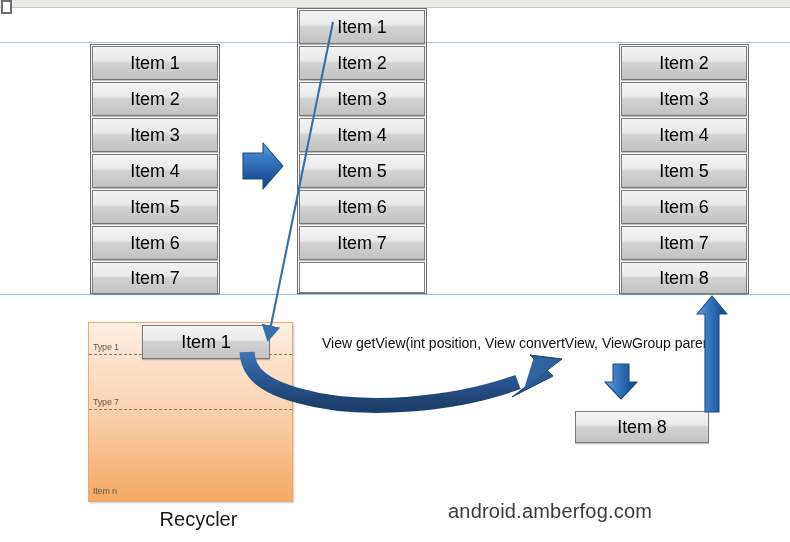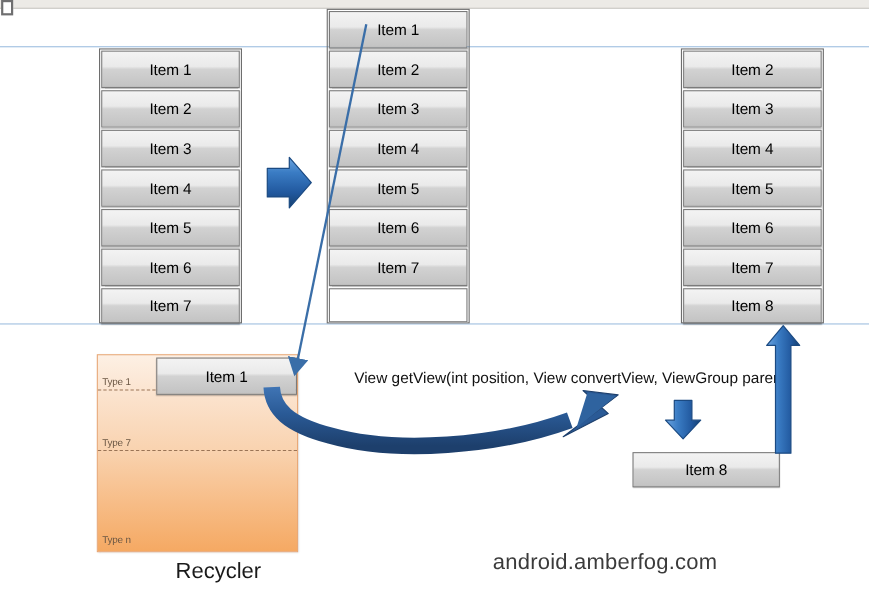--- a/index.html
+++ b/index.html
@@ -32,39 +32,39 @@
   .guide-bottom{ top:294px; }
 
   
   .item{
     position:absolute;
     display:flex; align-items:center; justify-content:center;
     background:linear-gradient(to bottom,
         #f3f3f3 0%, #eaeaea 42%, #d2d2d2 50%, #c4c4c4 96%, #bdbdbd 100%);
     border:1px solid #7b7b7b;
     color:#000;
-    font-size:14px;
+    font-size:18px;
     letter-spacing:-0.1px;
     box-shadow:0 1px 1px rgba(0,0,0,0.25);
   }
   .item-empty{
     position:absolute;
     background:#ffffff;
     border:1px solid #7b7b7b;
   }
   .col-frame{
     position:absolute;
     border:1px solid #6e6e6e;
     background:transparent;
   }
 
   
   .recycler{
     position:absolute;
-    left:88px; top:322px; width:183px; height:180px;
+    left:88px; top:322px; width:205px; height:180px;
     background:linear-gradient(to bottom,
       #fdf0e4 0%, #fbe2cc 22%, #f9d3b0 48%, #f7bc86 76%, #f5a963 100%);
     border:1px solid #e8a877;
     box-shadow:1px 1px 2px rgba(0,0,0,0.22);
     padding-left:13px;
   }
   .recycler .divider{
     position:absolute; left:0; width:100%; height:0;
     border-top:1px dashed #9a7456;
   }
@@ -189,21 +189,21 @@
   </div>
 </div>
 
 <div class="z-recycler">
   <div class="recycler">
     <div class="divider" style="top:31px;"></div>
     <div class="divider" style="top:86px;"></div>
 
     <div class="type-label" style="top:19px;">Type 1</div>
     <div class="type-label" style="top:74px;">Type 7</div>
-    <div class="type-label" style="top:163px;">Type n</div>
+    <div class="type-label" style="top:163px;">Item n</div>
   </div>
 </div>
 
 <div class="recycler-caption">Recycler</div>
 
 <div class="z-items">
   <div class="item" style="left:142px; top:325px; width:128px; height:34px;">
     <span>Item 1</span>
   </div>
 </div>

